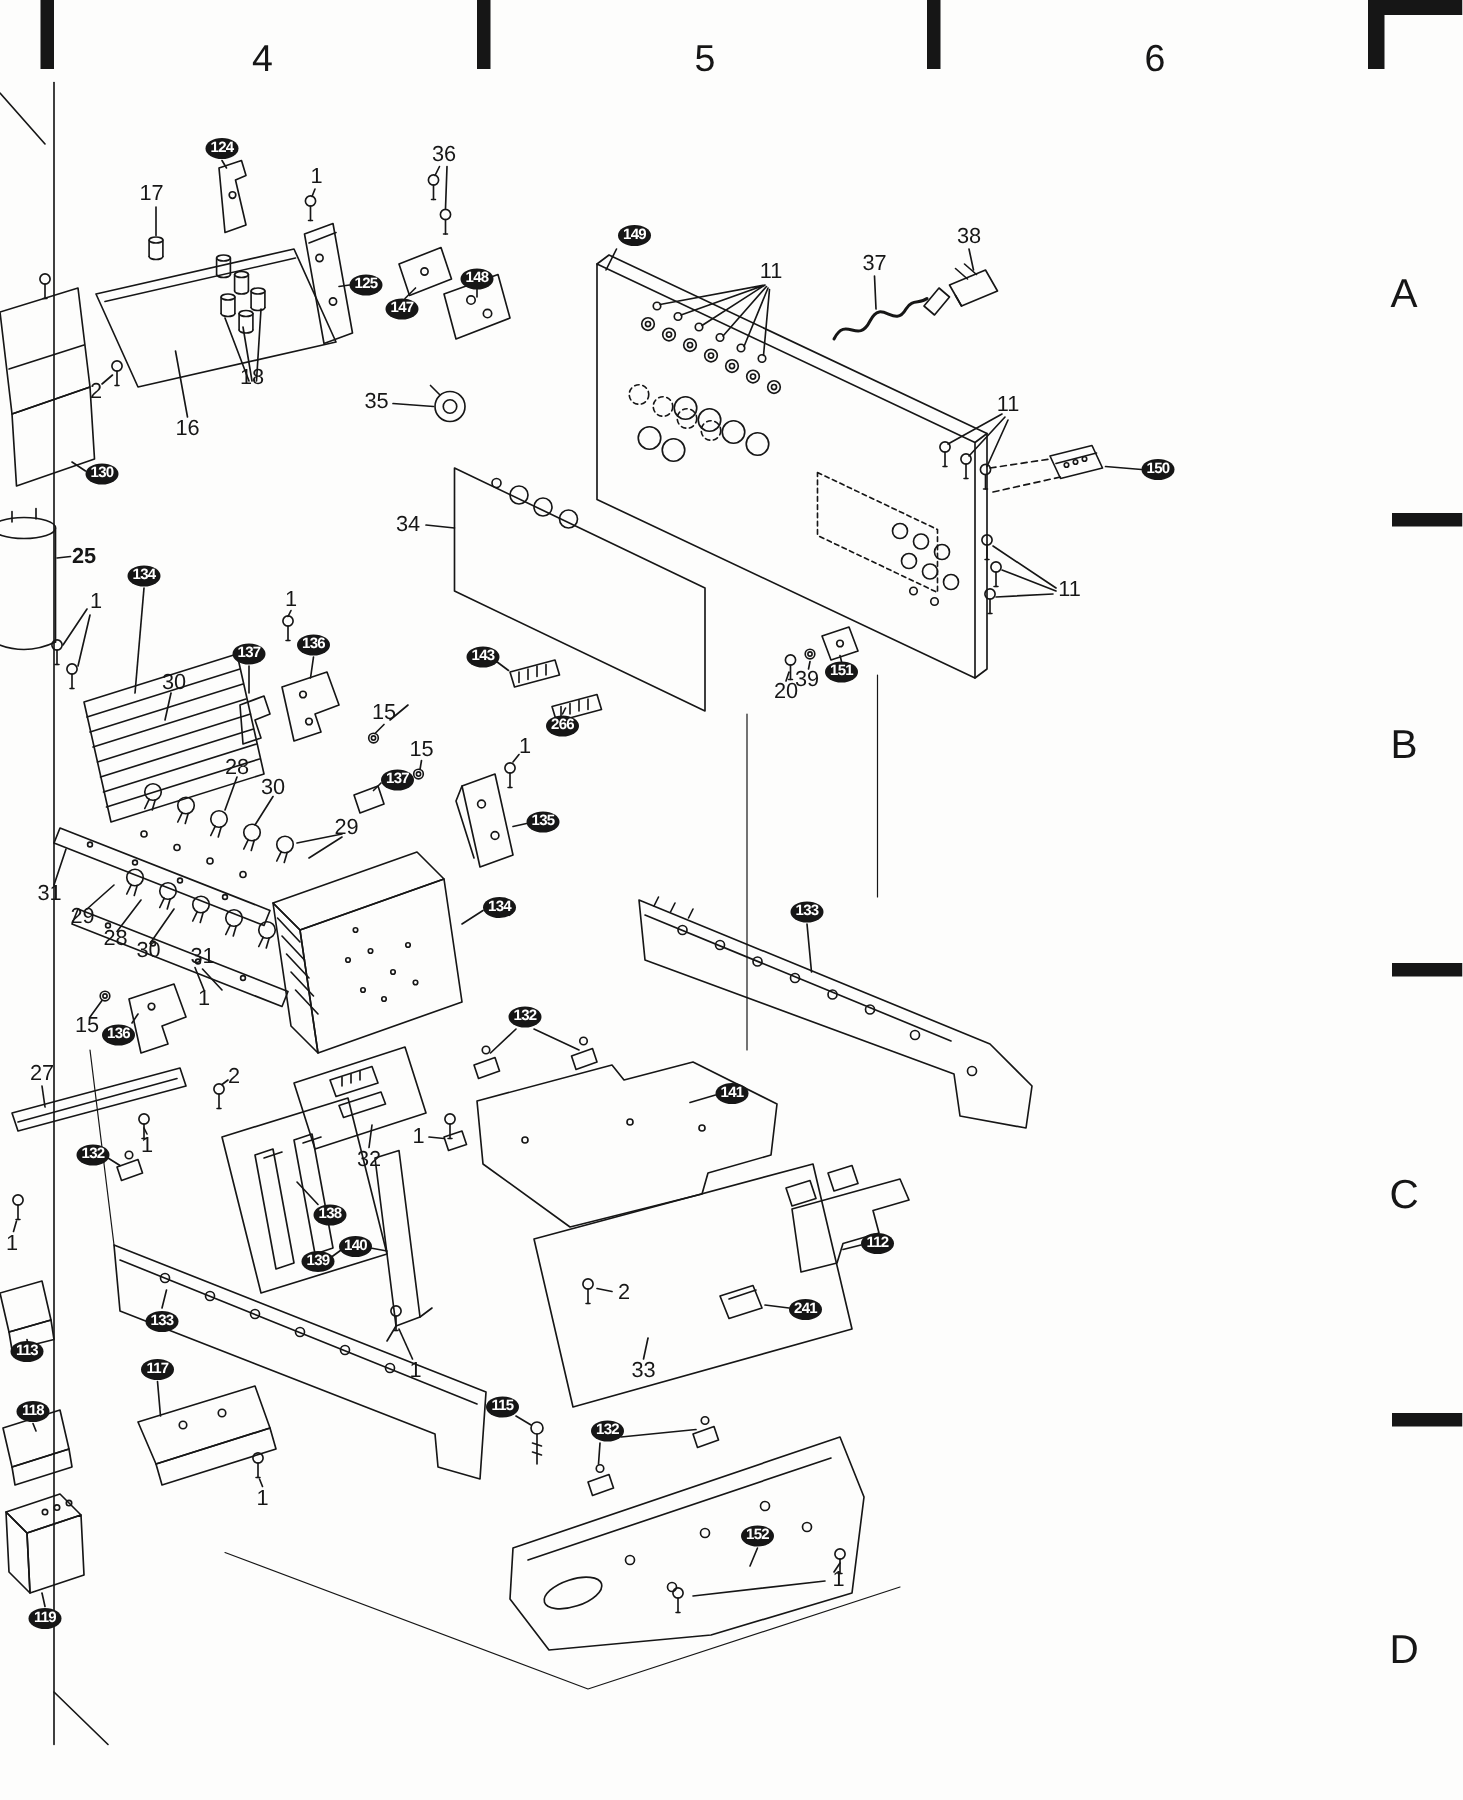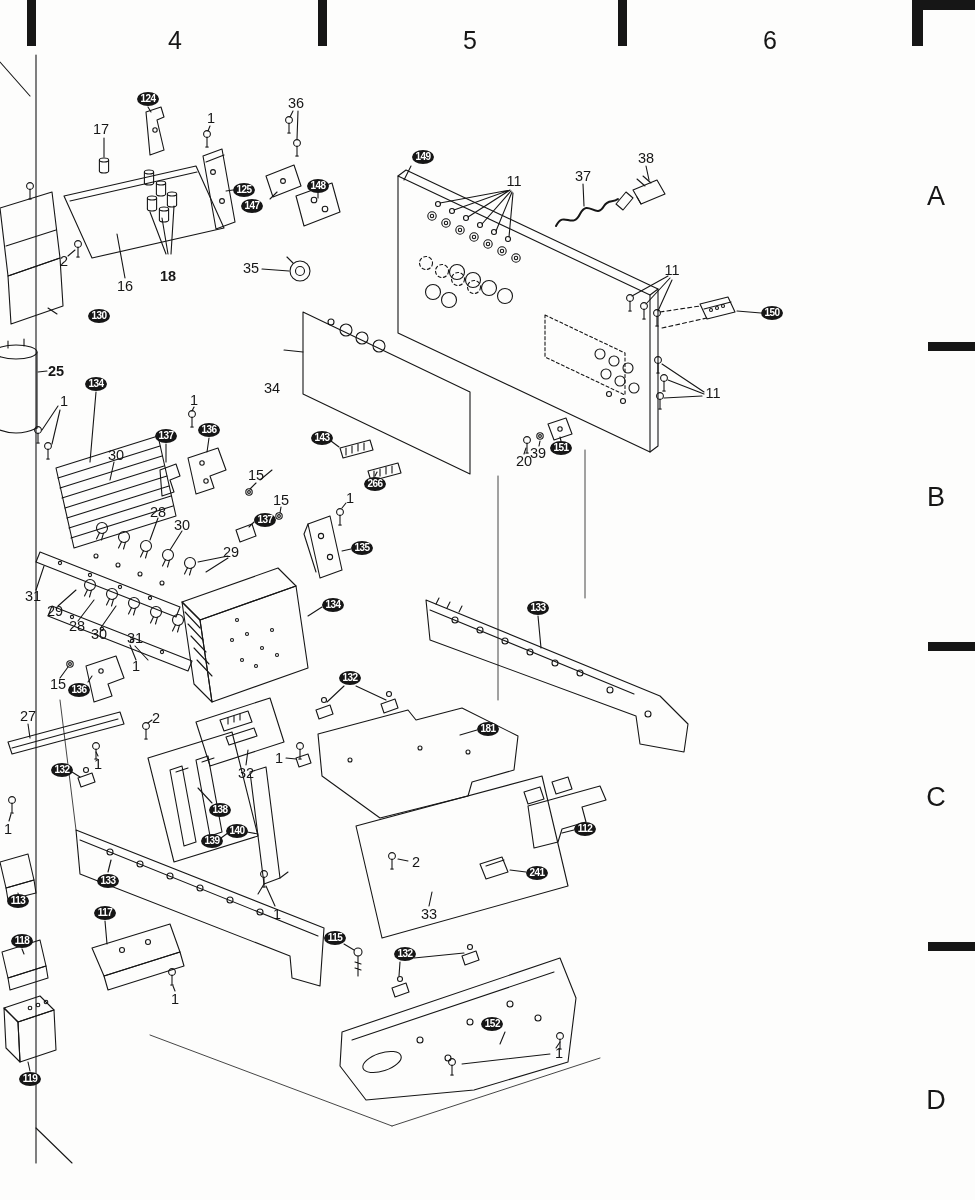--- a/index.html
+++ b/index.html
@@ -528,63 +528,63 @@
         <path d="M150,1035 L392,1126 M392,1126 L600,1058"></path>
         <path d="M60,700 L76,830"></path>
       </g>
 
     </g>
   </svg>
 
   <div id="label-layer">
       <div class="ref-label" style="left: 148px; top: 99px;">124</div>
       <div class="ref-label" style="left: 244px; top: 190px;">125</div>
-      <div class="ref-label" style="left: 252px; top: 206px;">147</div>
+      <div class="ref-label" style="left: 268px; top: 206px;">147</div>
       <div class="ref-label" style="left: 318px; top: 186px;">148</div>
       <div class="ref-label" style="left: 411px; top: 157px; margin-left: 12px;">149</div>
-      <div class="ref-label" style="left: 68px; top: 316px; margin-left: 31px;">130</div>
+      <div class="ref-label" style="left: 68px; top: 316px;">130</div>
       <div class="ref-label" style="left: 96px; top: 384px;">134</div>
       <div class="ref-label" style="left: 166px; top: 436px;">137</div>
       <div class="ref-label" style="left: 209px; top: 430px;">136</div>
       <div class="ref-label" style="left: 322px; top: 438px; text-align: center;">143</div>
       <div class="ref-label" style="left: 375px; top: 484px;">266</div>
       <div class="ref-label" style="left: 561px; top: 448px;">151</div>
       <div class="ref-label" style="left: 772px; top: 313px; text-align: center;">150</div>
       <div class="ref-label" style="left: 265px; top: 520px;">137</div>
       <div class="ref-label" style="left: 362px; top: 548px;">135</div>
       <div class="ref-label" style="left: 333px; top: 605px;">134</div>
       <div class="ref-label" style="left: 538px; top: 608px;">133</div>
       <div class="ref-label" style="left: 79px; top: 690px;">136</div>
       <div class="ref-label" style="left: 350px; top: 678px;">132</div>
-      <div class="ref-label" style="left: 488px; top: 729px;">181</div>
+      <div class="ref-label" style="left: 488px; top: 729px;">141</div>
       <div class="ref-label" style="left: 62px; top: 770px;">132</div>
       <div class="ref-label" style="left: 220px; top: 810px;">138</div>
       <div class="ref-label" style="left: 237px; top: 831px;">140</div>
       <div class="ref-label" style="left: 212px; top: 841px;">139</div>
       <div class="ref-label" style="left: 585px; top: 829px;">112</div>
       <div class="ref-label" style="left: 537px; top: 873px;">241</div>
       <div class="ref-label" style="left: 108px; top: 881px;">133</div>
       <div class="ref-label" style="left: 18px; top: 901px;">113</div>
       <div class="ref-label" style="left: 105px; top: 913px;">117</div>
       <div class="ref-label" style="left: 22px; top: 941px;">118</div>
       <div class="ref-label" style="left: 335px; top: 938px;">115</div>
       <div class="ref-label" style="left: 405px; top: 954px;">132</div>
-      <div class="ref-label" style="left: 492px; top: 1024px; text-align: right;">152</div>
+      <div class="ref-label" style="left: 505px; top: 1024px;">152</div>
       <div class="ref-label" style="left: 30px; top: 1079px;">119</div>
       <div class="part-label" style="left: 101px; top: 129px;">17</div>
       <div class="part-label" style="left: 211px; top: 118px;">1</div>
       <div class="part-label" style="left: 296px; top: 103px;">36</div>
       <div class="part-label" style="left: 514px; top: 181px;">11</div>
       <div class="part-label" style="left: 583px; top: 176px;">37</div>
       <div class="part-label" style="left: 646px; top: 158px;">38</div>
       <div class="part-label" style="left: 64px; top: 261px;">2</div>
       <div class="part-label" style="left: 125px; top: 286px;">16</div>
-      <div class="part-label" style="left: 168px; top: 276px; font-weight: bold;">18</div>
+      <div class="part-label" style="left: 168px; top: 252px;">18</div>
       <div class="part-label" style="left: 251px; top: 268px;">35</div>
-      <div class="part-label" style="left: 272px; top: 350px; margin-top: 38px;">34</div>
+      <div class="part-label" style="left: 272px; top: 350px;">34</div>
       <div class="part-label" style="left: 56px; top: 371px; font-weight: bold;">25</div>
       <div class="part-label" style="left: 64px; top: 401px;">1</div>
       <div class="part-label" style="left: 672px; top: 270px;">11</div>
       <div class="part-label" style="left: 713px; top: 393px;">11</div>
       <div class="part-label" style="left: 524px; top: 461px;">20</div>
       <div class="part-label" style="left: 538px; top: 453px;">39</div>
       <div class="part-label" style="left: 116px; top: 455px;">30</div>
       <div class="part-label" style="left: 194px; top: 400px;">1</div>
       <div class="part-label" style="left: 256px; top: 475px;">15</div>
       <div class="part-label" style="left: 281px; top: 500px;">15</div>

